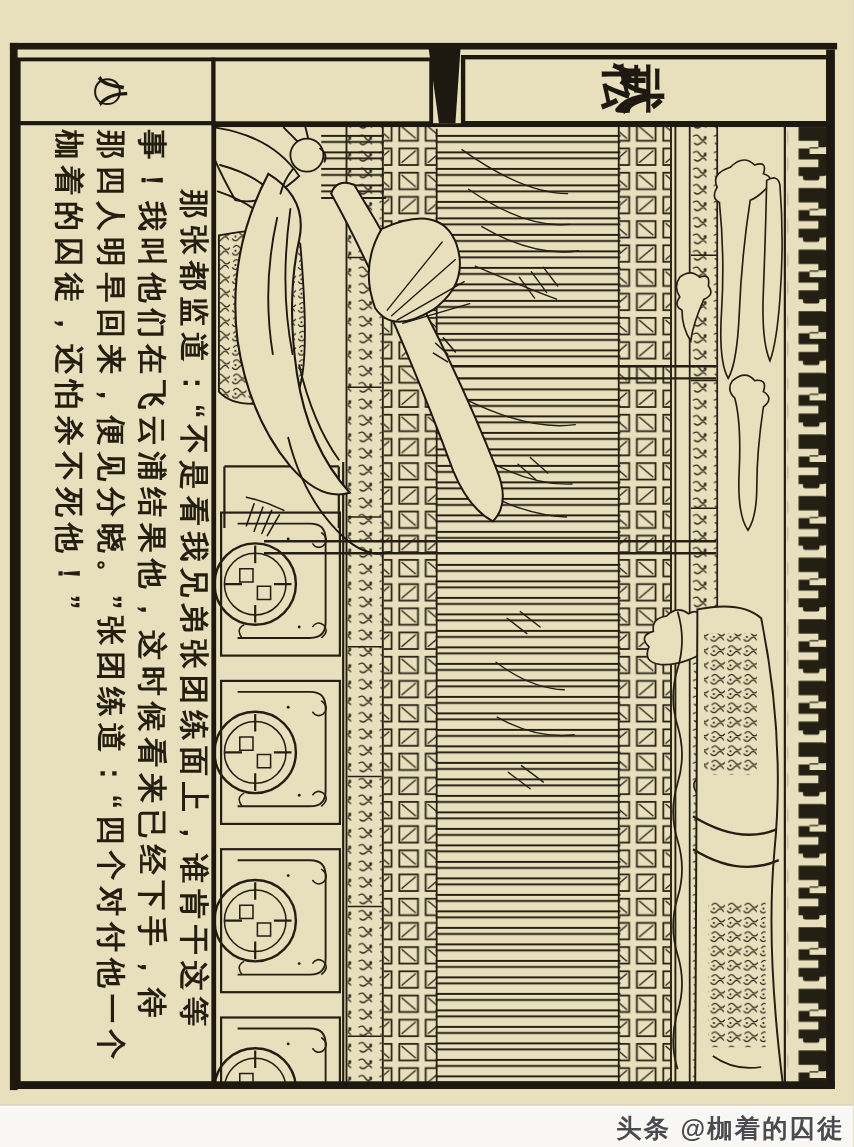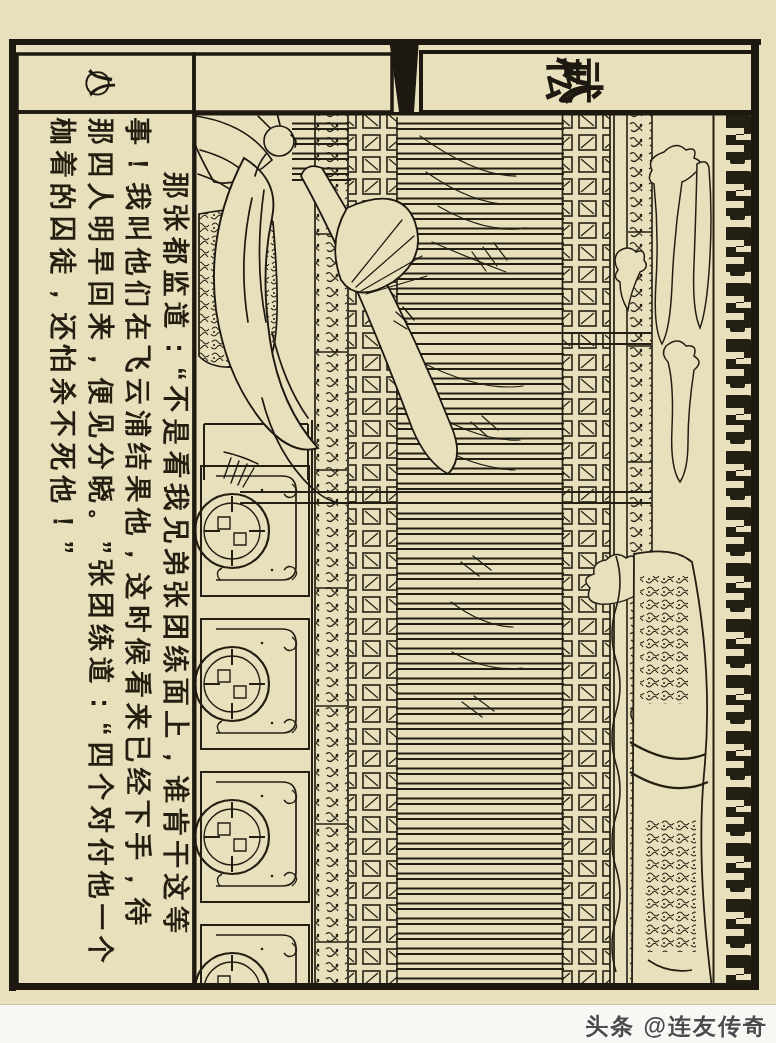--- a/index.html
+++ b/index.html
@@ -188,16 +188,16 @@
 <div class="rotxt title">武松</div>
 
 <div class="caption">
   <div class="cap-line">那张都监道：“不是看我兄弟张团练面上，谁肯干这等</div>
   <div class="cap-line">事！我叫他们在飞云浦结果他，这时候看来已经下手，待</div>
   <div class="cap-line">那四人明早回来，便见分晓。”张团练道：“四个对付他一个</div>
   <div class="cap-line">枷着的囚徒，还怕杀不死他！”</div>
 </div>
 
 <div class="strip">
-  <div class="wm">头条 @连友传奇</div>
+  <div class="wm">头条 @枷着的囚徒</div>
 </div>
 
 </div>
 
 </body></html>

